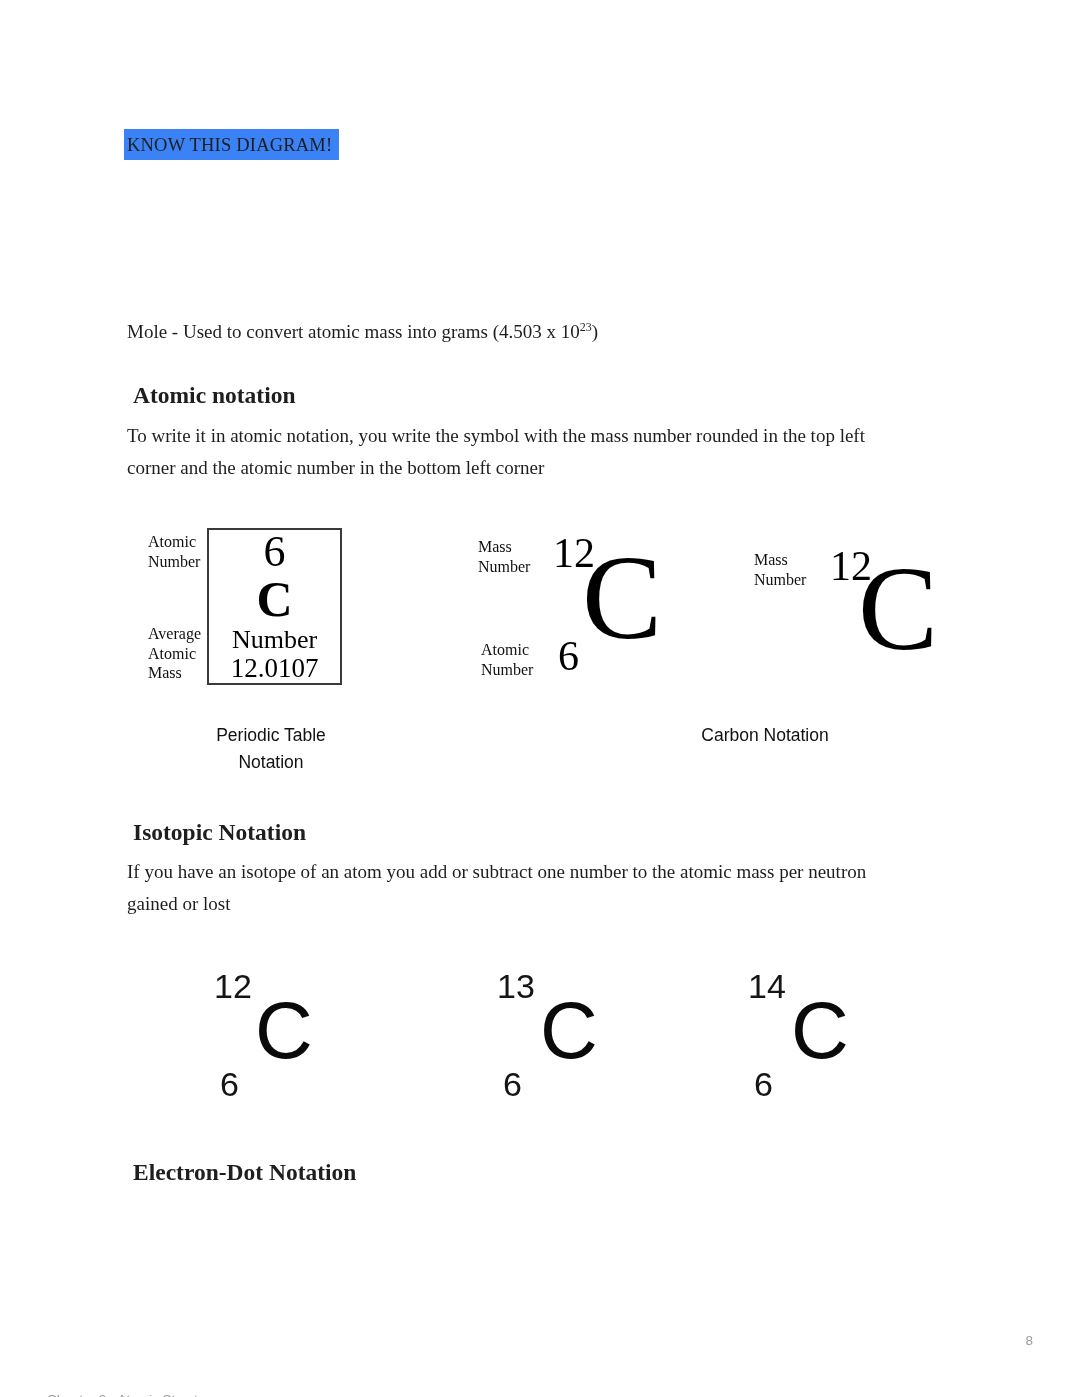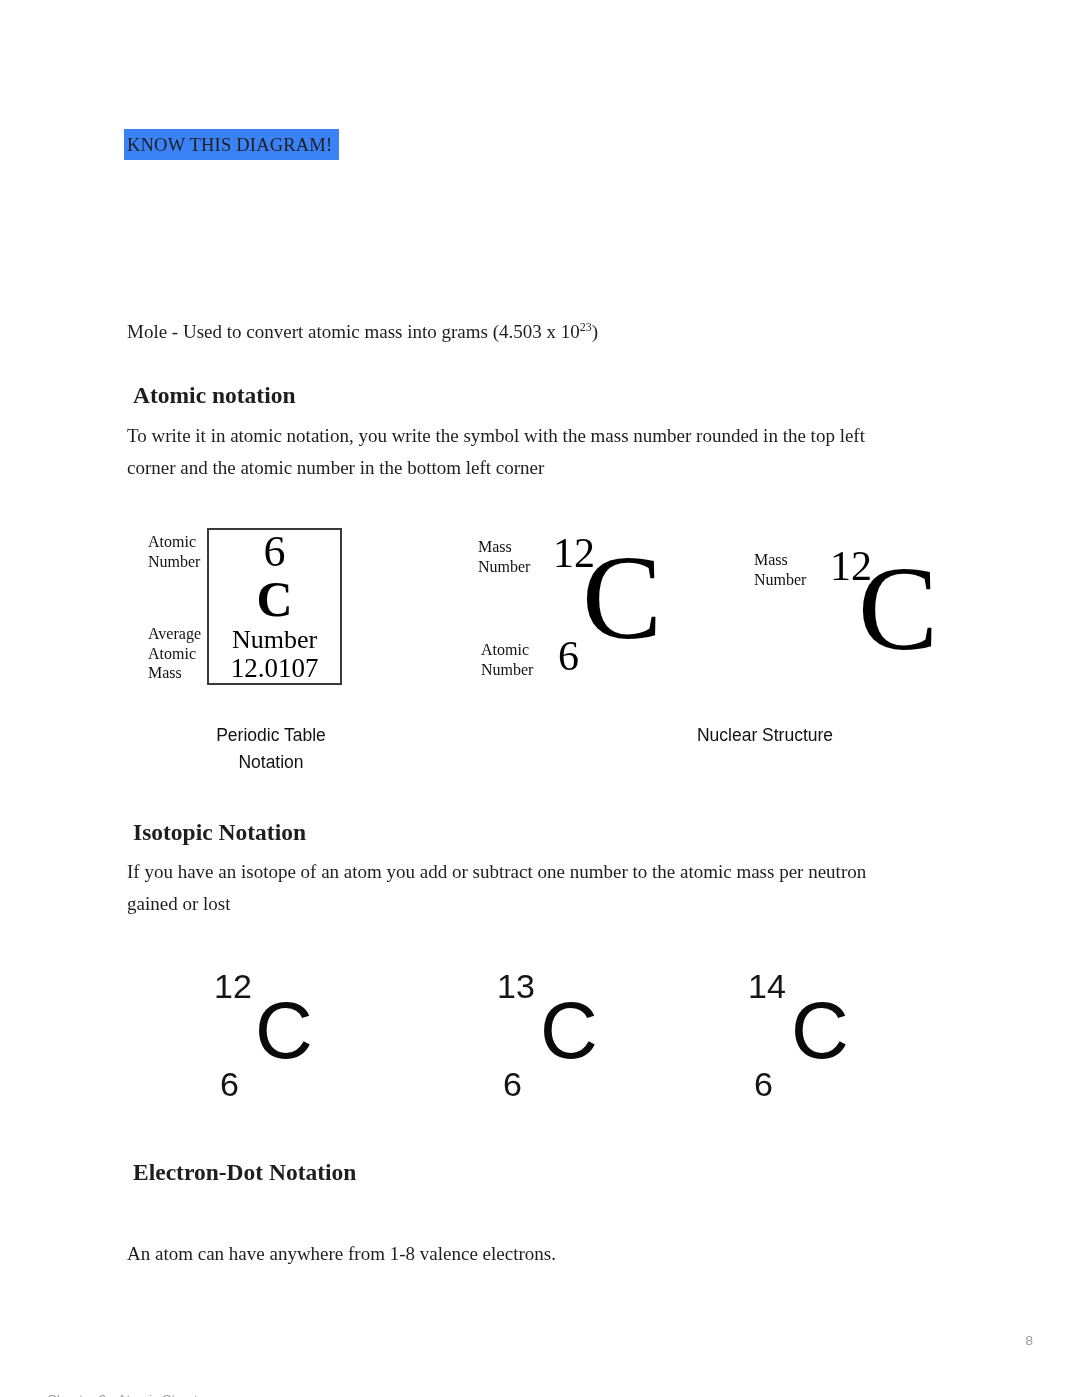--- a/index.html
+++ b/index.html
@@ -106,21 +106,21 @@
 Number</div>
     <div class="abs num-atomic-mid">6</div>
 
     <div class="abs dlabel preline lbl-mass-right">Mass
 Number</div>
     <div class="abs num-mass-right">12</div>
     <div class="abs bigC bigC-right">C</div>
 
     <div class="abs sans caption preline cap-periodic">Periodic Table
 Notation</div>
-    <div class="abs sans caption cap-nuclear">Nuclear Structure</div>
+    <div class="abs sans caption cap-nuclear">Carbon Notation</div>
   </div>
 
   <h2 class="sec h-isotopic">Isotopic Notation</h2>
   <div class="abs body-par preline p-isotopic">If you have an isotope of an atom you add or subtract one number to the atomic mass per neutron
 gained or lost</div>
 
   <div>
     <span class="abs iso-num iso1-m">12</span>
     <span class="abs iso-C iso1-C">C</span>
     <span class="abs iso-num iso1-a">6</span>
@@ -128,18 +128,17 @@
     <span class="abs iso-num iso2-m">13</span>
     <span class="abs iso-C iso2-C">C</span>
     <span class="abs iso-num iso2-a">6</span>
 
     <span class="abs iso-num iso3-m">14</span>
     <span class="abs iso-C iso3-C">C</span>
     <span class="abs iso-num iso3-a">6</span>
   </div>
 
   <h2 class="sec h-electron">Electron-Dot Notation</h2>
-  <div class="abs body-par p-ed2">An atom can have anywhere from 1-8 valence electrons.</div>
 
   <div class="abs footer footer-left">Chapter 3 - Atomic Structure</div>
   <div class="abs footer footer-right">8</div>
 
 </div>
 
 </body></html>

